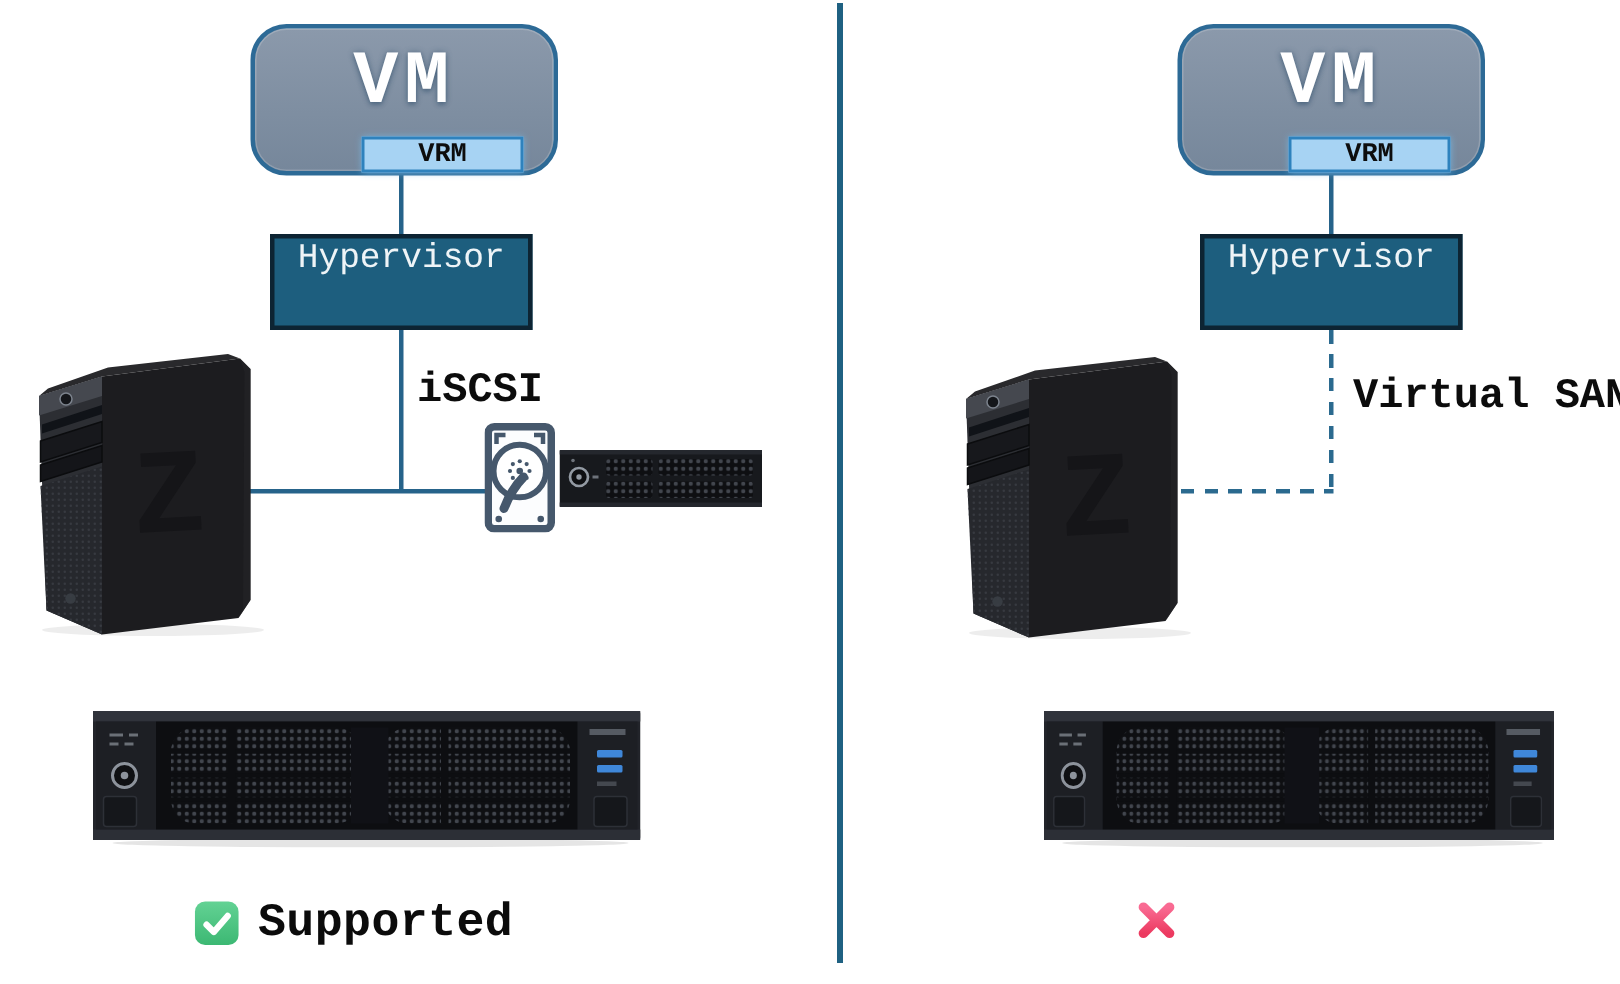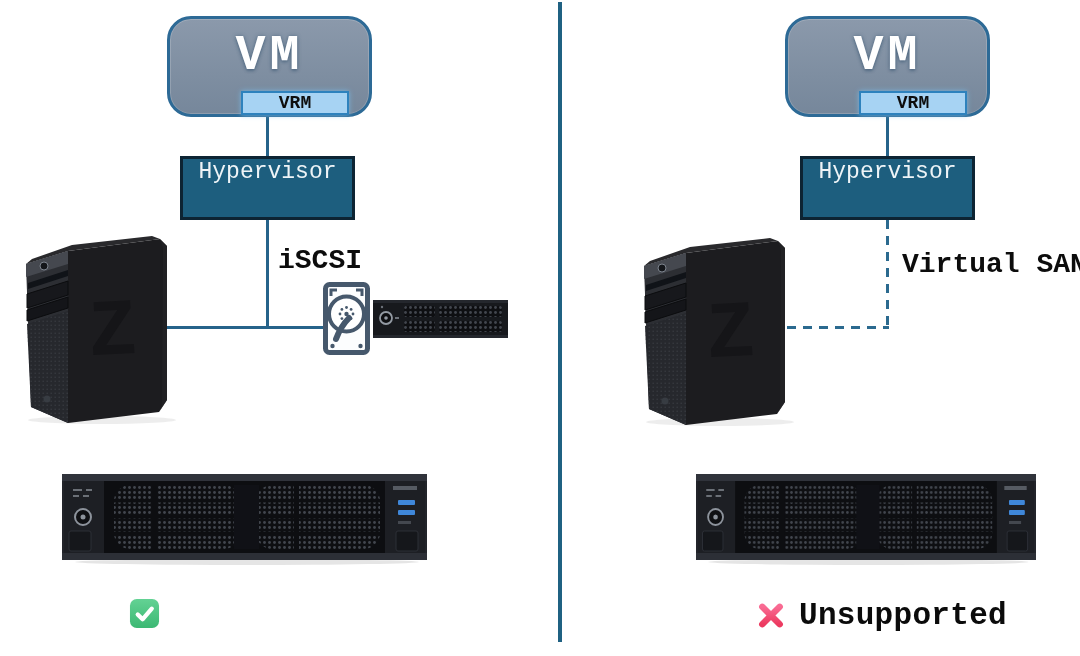--- a/index.html
+++ b/index.html
@@ -197,20 +197,21 @@
     <rect x="336" y="30" width="17" height="5" rx="1" fill="#3f87d9"></rect>
     <rect x="336" y="40" width="17" height="5" rx="1" fill="#3f87d9"></rect>
     <rect x="336" y="51" width="13" height="3" fill="#44484f"></rect>
   </svg>
 
   <div class="status" style="left:129px; top:598px;">
     <svg width="31" height="31" viewBox="0 0 32 32">
       <rect x="1" y="1" width="30" height="30" rx="7" fill="url(#gGrad)"></rect>
       <path d="M9 17 L14 22 L23.5 11" fill="none" stroke="#ffffff" stroke-width="4.4" stroke-linecap="round" stroke-linejoin="round"></path>
     </svg>
+    <span class="status-text">Supported</span>
   </div>
 
   <div class="conn-v" style="left:886px; top:111px; height:46px;"></div>
   <div class="conn-v dashed" style="left:886px; top:220px; height:107px;"></div>
   <div class="conn-h dashed" style="left:787px; top:326px; width:102px;"></div>
 
   <div class="vm-box" style="left:785px; top:16px;">
     <div class="vm-text">VM</div>
     <div class="vrm-badge">VRM</div>
   </div>
@@ -271,16 +272,15 @@
     <rect x="331" y="16" width="24" height="4" fill="#565b63"></rect>
     <rect x="336" y="30" width="17" height="5" rx="1" fill="#3f87d9"></rect>
     <rect x="336" y="40" width="17" height="5" rx="1" fill="#3f87d9"></rect>
     <rect x="336" y="51" width="13" height="3" fill="#44484f"></rect>
   </svg>
 
   <div class="status" style="left:755px; top:598px;">
     <svg width="32" height="31" viewBox="0 0 32 32">
       <path d="M7 7 L25 25 M25 7 L7 25" fill="none" stroke="url(#pGrad)" stroke-width="6.6" stroke-linecap="round"></path>
     </svg>
-    <span class="status-text">Unsupported</span>
   </div>
 
 </div>
 
 </body></html>

